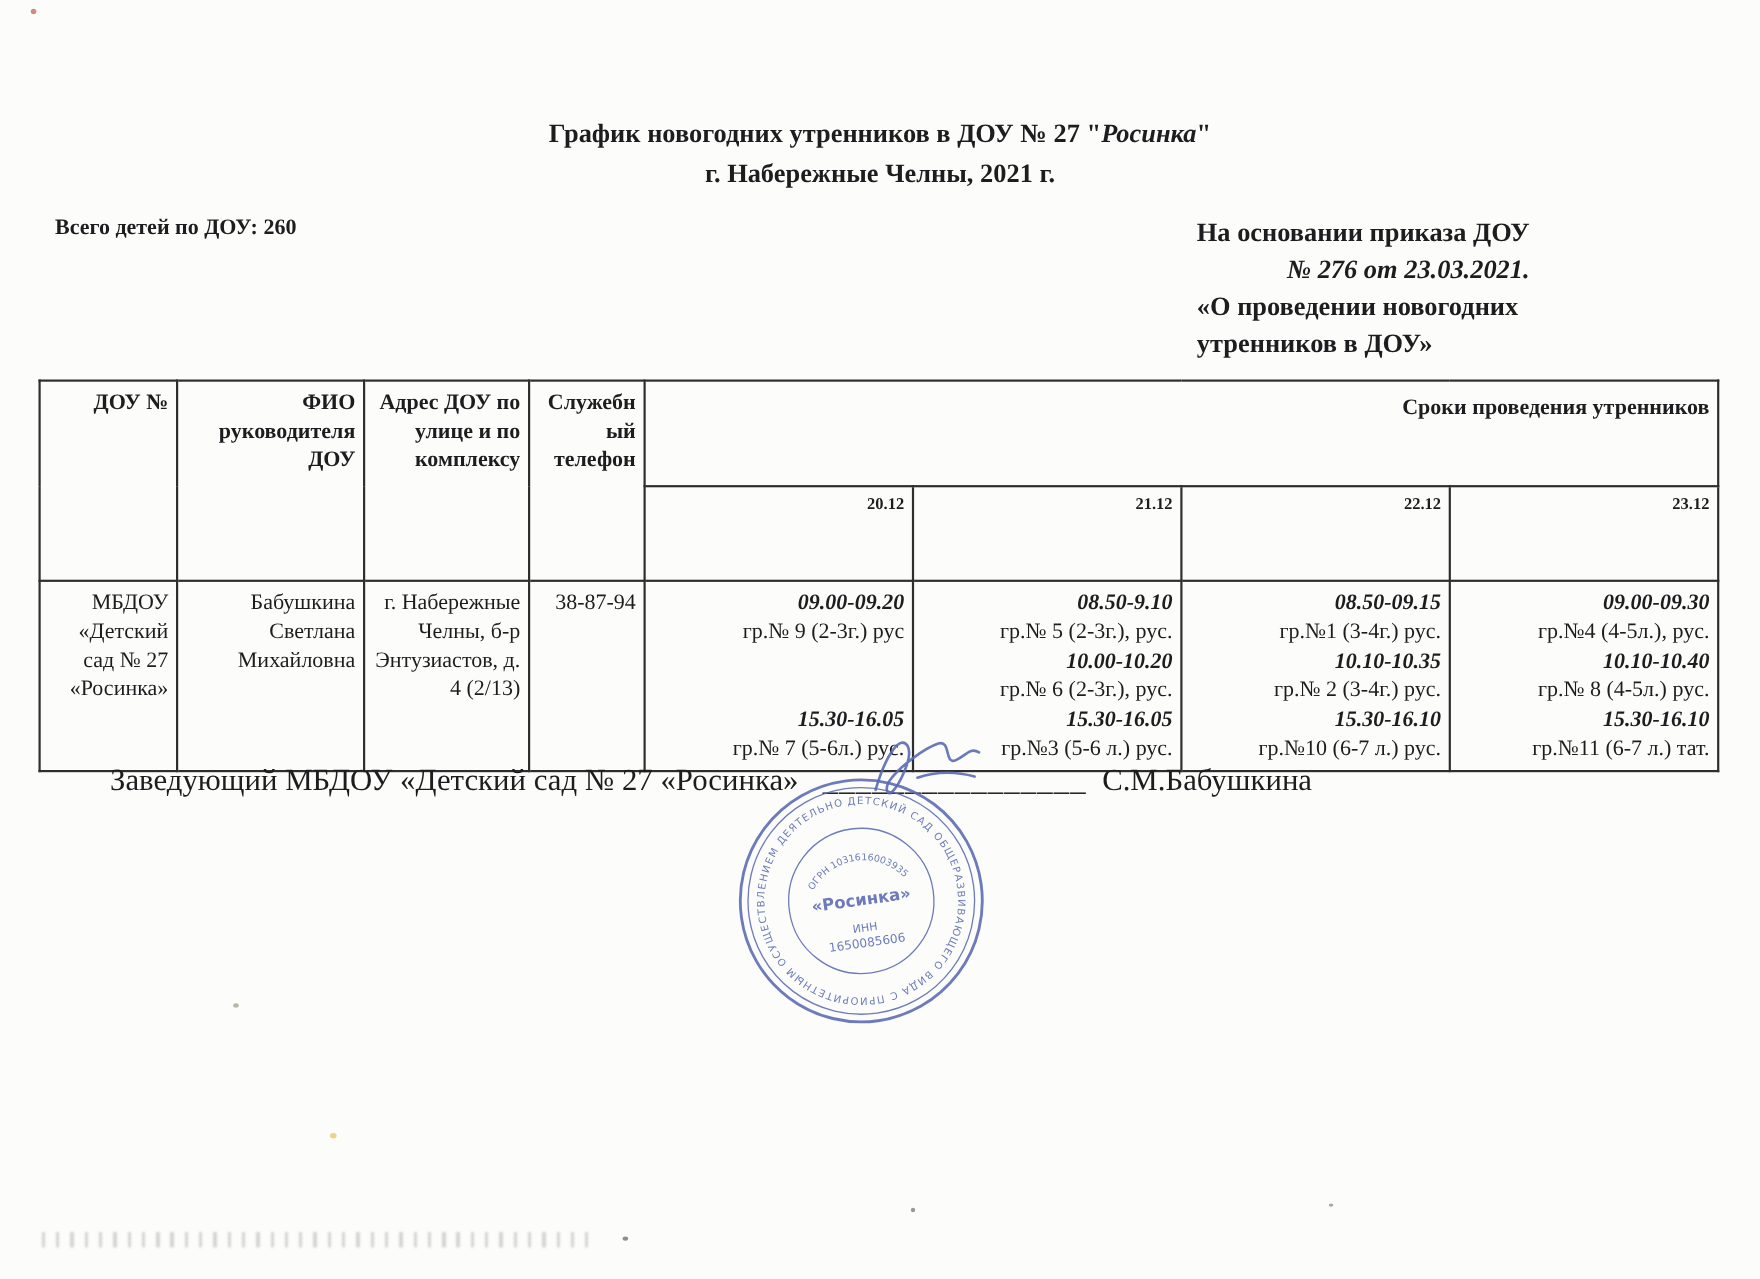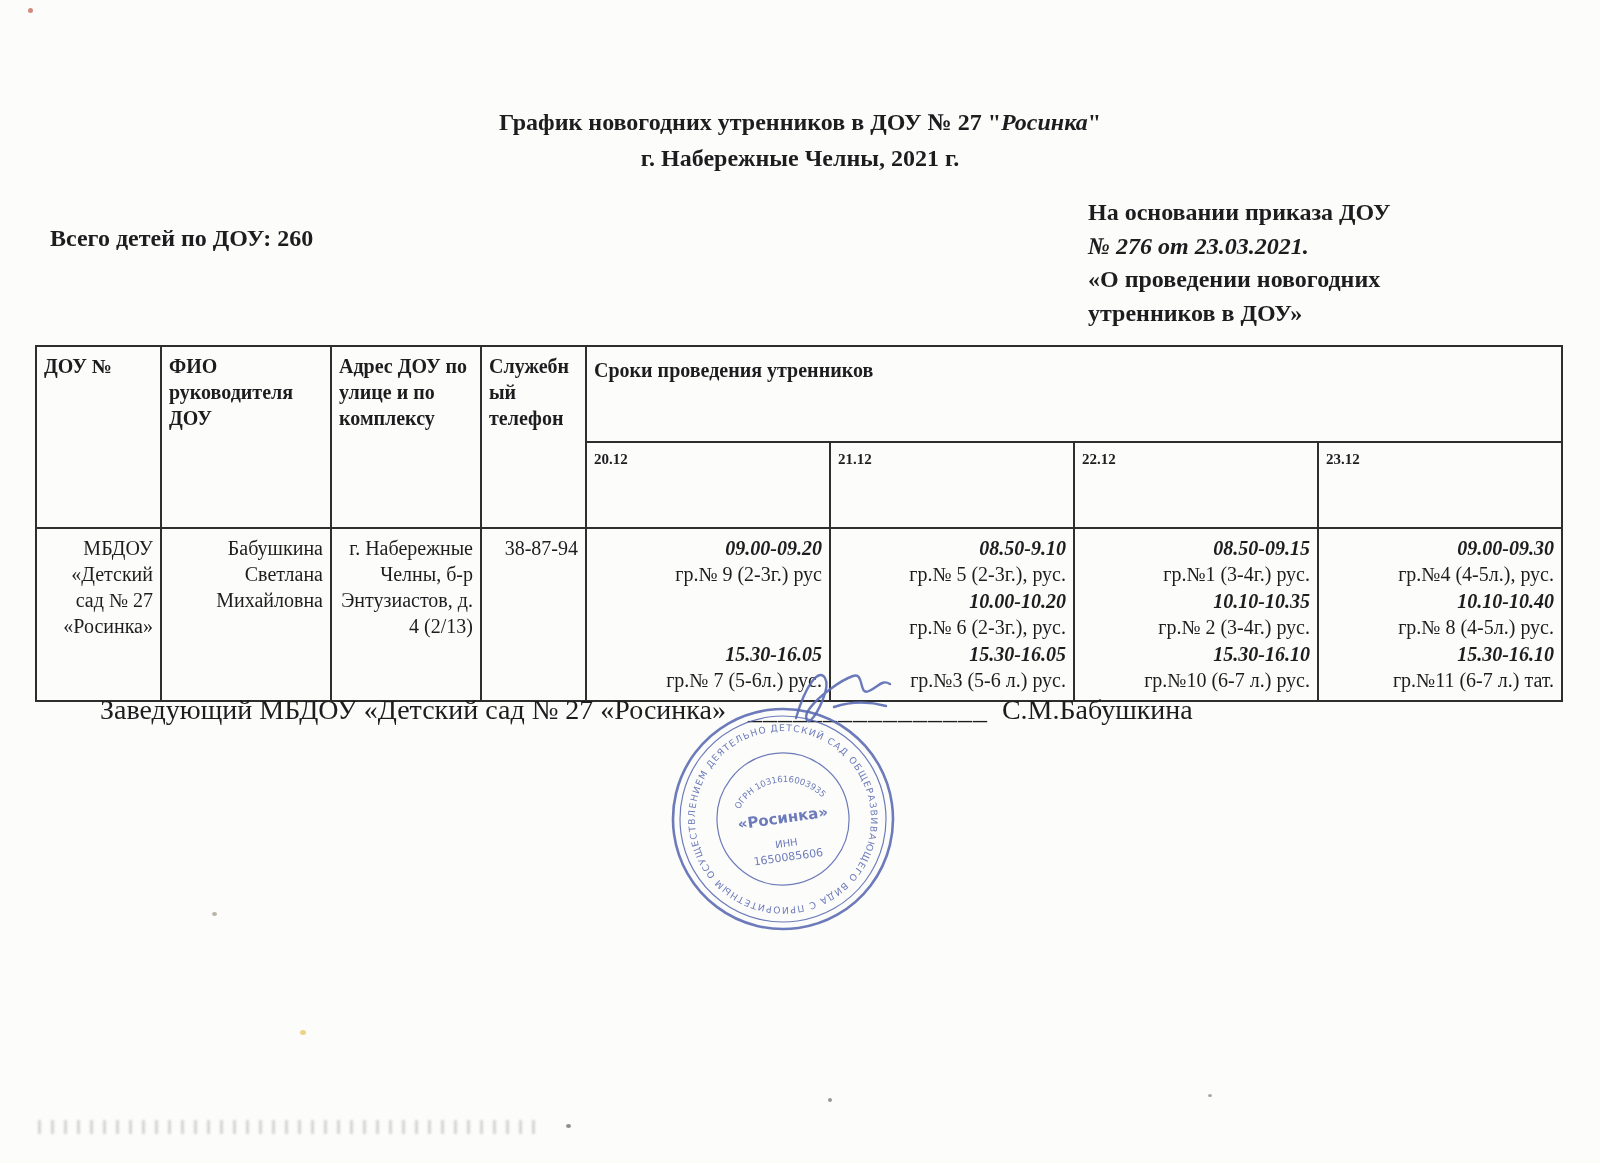--- a/index.html
+++ b/index.html
@@ -10,43 +10,43 @@
     font-family:"Liberation Serif", serif;
     color:#1d1d1f;
     overflow:hidden;
   }
   .page { position:absolute; inset:0; background:#fcfcfa; }
 
   .doc-title {
     position:absolute; top:104px; left:0; width:100%;
     text-align:center; font-weight:700; font-size:24px; line-height:1.5;
   }
-  .ital { font-style:italic; }
+  .ital { font-style:italic;text-align:right; }
 
   .total {
     position:absolute; top:196px; left:50px;
-    font-size:24px; font-weight:700;margin-top:29px;
+    font-size:20px; font-weight:700;
   }
   .order {
     position:absolute; top:196px; left:1088px;
     font-size:24px; font-weight:700; line-height:1.4;
   }
 
   table.sched {
     position:absolute; top:345px; left:35px; width:1526px;
     border-collapse:collapse; table-layout:fixed;
   }
   .sched th, .sched td {
     border:2px solid #2e2e2e;
     vertical-align:top;
     padding:6px 7px;
     overflow:hidden;
   }
   .sched thead th {
-    font-weight:700; text-align:left; font-size:20px; line-height:1.3;
+    font-weight:700; text-align:right; font-size:20px; line-height:1.3;
     overflow-wrap:break-word;
   }
   th.dates-title { font-size:17px; height:96px; padding-top:10px; }
   tr.dates-row th { font-size:15px; height:86px; padding-top:7px; }
   .sched tbody td { font-size:20px; height:168px; line-height:1.3; text-align:right; }
   td.sc div { line-height:1.32; white-space:nowrap; }
   td.sc .time { font-weight:700; font-style:italic; }
   td.sc .gap { height:53px; }
 
   .signline {

